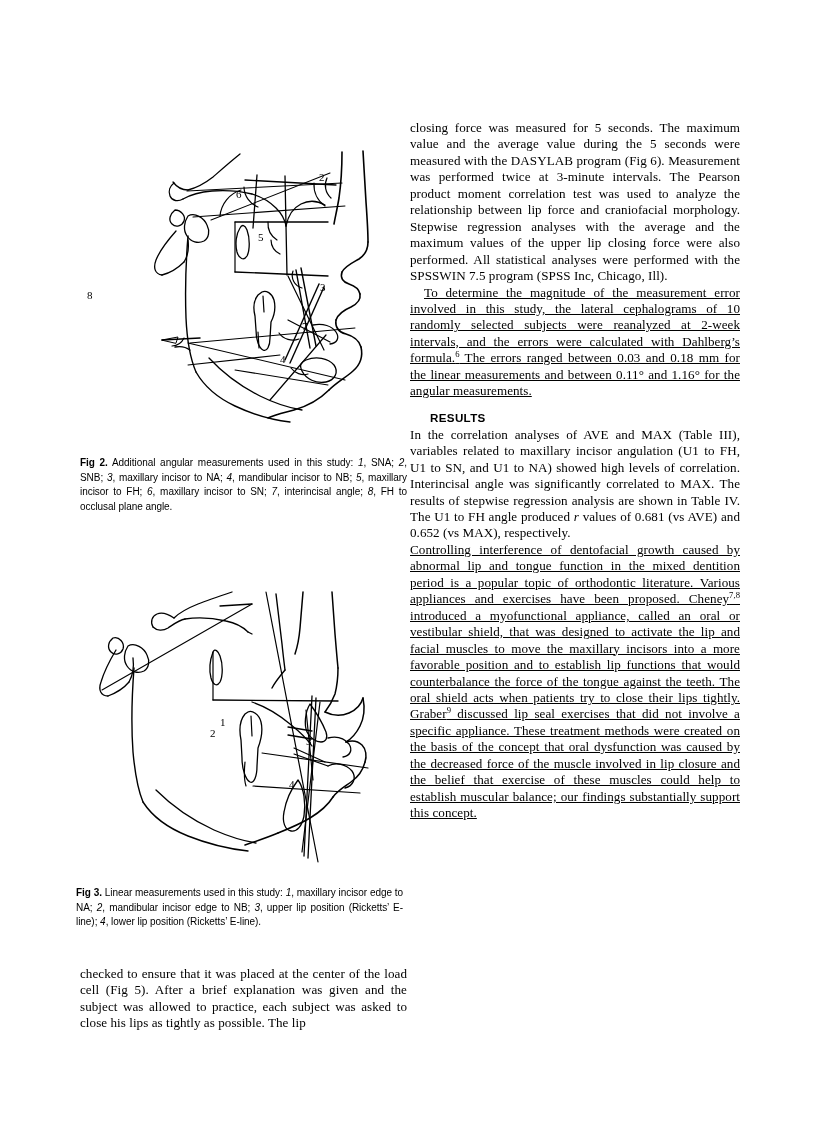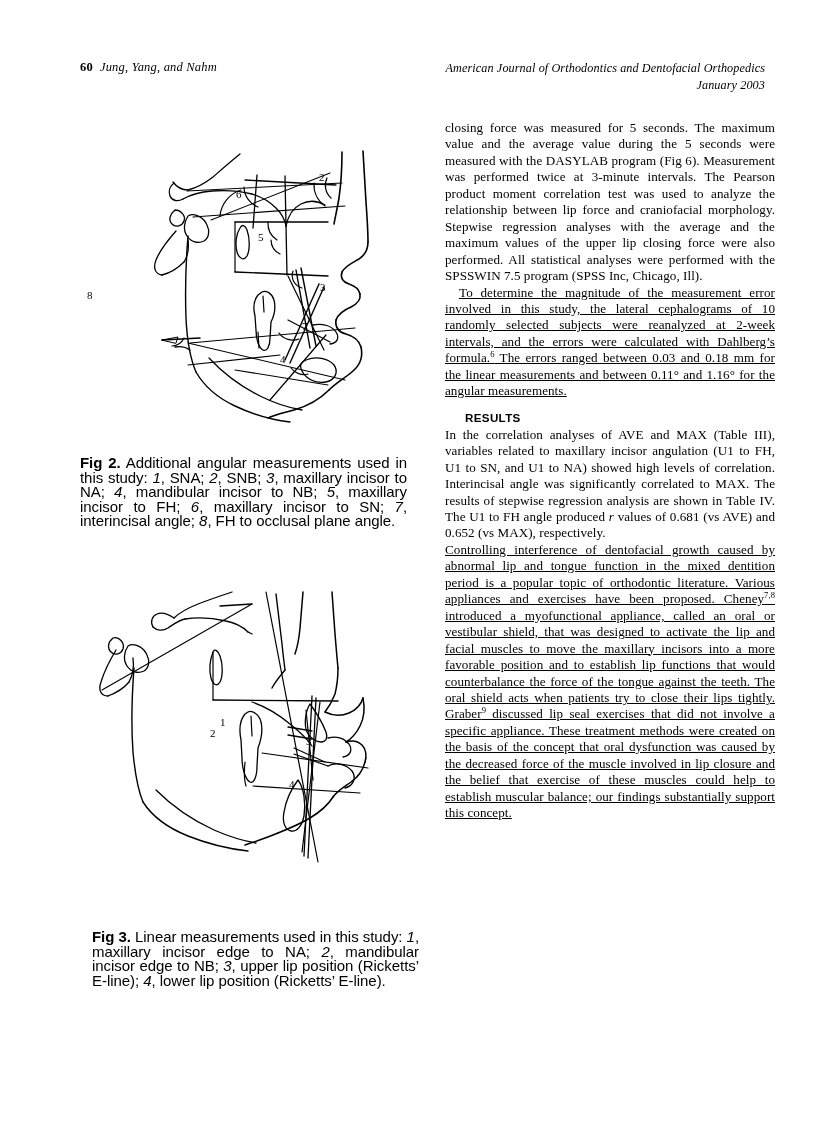--- a/index.html
+++ b/index.html
@@ -61,21 +61,21 @@
     letter-spacing: 0.1px;
     white-space: nowrap;
   }
 
   
   .col {
     position: absolute;
     top: 120px;
     width: 327px;
   }
-  .col-right { left: 445px; width: 330px; }
+  .col-right { left: 410px; width: 330px; }
 
   p.body {
     margin: 0;
     font-family: "Liberation Serif", serif;
     font-size: 13.1px;
     line-height: 16.45px;
     text-align: justify;
     text-justify: inter-word;
     letter-spacing: 0.05px;
     hyphens: none;
@@ -95,63 +95,54 @@
   sup.ref {
     font-size: 8.6px;
     vertical-align: super;
     line-height: 0;
   }
   .ital { font-style: italic; }
 
   
   .caption {
     font-family: "Liberation Sans", sans-serif;
-    font-size: 15px;
+    font-size: 10px;
     line-height: 14.6px;
     text-align: justify;
     letter-spacing: -0.05px;
     margin: 0;
   }
   .caption .figlabel { font-weight: bold; }
 
   
   .figwrap { position: absolute; left: 80px; }
   #fig2-art { top: 150px; width: 330px; height: 300px; }
   #fig2-cap { position: absolute; left: 80px; top: 456px; width: 327px; }
   #fig3-art { top: 590px; width: 330px; height: 292px; }
-  #fig3-cap { position: absolute; left: 92px; top: 886px; width: 327px; margin-top: 44px; }
+  #fig3-cap { position: absolute; left: 76px; top: 886px; width: 327px; }
   #left-tail { position: absolute; left: 80px; top: 966px; width: 327px; }
 
   svg.ceph { display: block; }
   svg.ceph path, svg.ceph line, svg.ceph polyline {
     fill: none;
     stroke: #000;
     stroke-linecap: round;
     stroke-linejoin: round;
   }
   svg.ceph text {
     font-family: "Liberation Serif", serif;
     font-size: 11px;
     fill: #000;
   }
 </style>
 </head>
 <body>
 
 <div class="page">
 
-  <div class="runhead">
-    <div class="runhead-left">
-      <span class="folio">60</span><span class="authors">Jung, Yang, and Nahm</span>
-    </div>
-    <div class="runhead-right">
-      <div>American Journal of Orthodontics and Dentofacial Orthopedics</div>
-      <div>January 2003</div>
-    </div>
-  </div>
 
   <div class="figwrap" id="fig2-art">
     <svg class="ceph" width="330" height="300" viewBox="0 0 330 300">
 
       <path d="M160 4 C 150 12 141 20 133 27 C 124 34 116 38 108 40" stroke-width="1.3"></path>
       <path d="M108 40 C 100 40 96 36 93 32" stroke-width="1.3"></path>
       <path d="M94 33 C 90 36 88 41 90 46 C 92 51 98 52 103 49" stroke-width="1.3"></path>
       <path d="M103 49 C 110 45 120 42 132 41 C 146 40 160 41 172 44" stroke-width="1.3"></path>
       <path d="M172 44 C 182 47 190 52 196 58 C 202 64 205 70 206 76" stroke-width="1.3"></path>
       <path d="M206 76 C 208 66 213 58 221 54 C 229 50 238 51 245 55" stroke-width="1.3"></path>
@@ -321,20 +312,23 @@
       <text x="130" y="147">2</text>
     </svg>
   </div>
 
   <div id="fig3-cap">
     <p class="caption">
       <span class="figlabel">Fig 3.</span><span class="caption-body"><span> Linear measurements used in this study: </span><span style="font-style: italic;">1</span><span>, maxillary incisor edge to NA; </span><span style="font-style: italic;">2</span><span>, mandibular incisor edge to NB; </span><span style="font-style: italic;">3</span><span>, upper lip position (Ricketts’ E-line); </span><span style="font-style: italic;">4</span><span>, lower lip position (Ricketts’ E-line).</span></span>
     </p>
   </div>
 
+  <div id="left-tail">
+    <p class="body noindent">checked to ensure that it was placed at the center of the load cell (Fig 5). After a brief explanation was given and the subject was allowed to practice, each subject was asked to close his lips as tightly as possible. The lip</p>
+  </div>
 
   <div class="col col-right">
 
     <p class="body noindent">closing force was measured for 5 seconds. The maximum value and the average value during the 5 seconds were measured with the DASYLAB program (Fig 6). Measurement was performed twice at 3-minute intervals. The Pearson product moment correlation test was used to analyze the relationship between lip force and craniofacial morphology. Stepwise regression analyses with the average and the maximum values of the upper lip closing force were also performed. All statistical analyses were performed with the SPSSWIN 7.5 program (SPSS Inc, Chicago, Ill).</p>
 
     <p class="body"><span>To determine the magnitude of the measurement error involved in this study, the lateral cephalograms of 10 randomly selected subjects were reanalyzed at 2-week intervals, and the errors were calculated with Dahlberg’s formula.</span><sup class="ref">6</sup><span> The errors ranged between 0.03 and 0.18 mm for the linear measurements and between 0.11° and 1.16° for the angular measurements.</span></p>
 
     <h2 class="section">RESULTS</h2>
 
 

